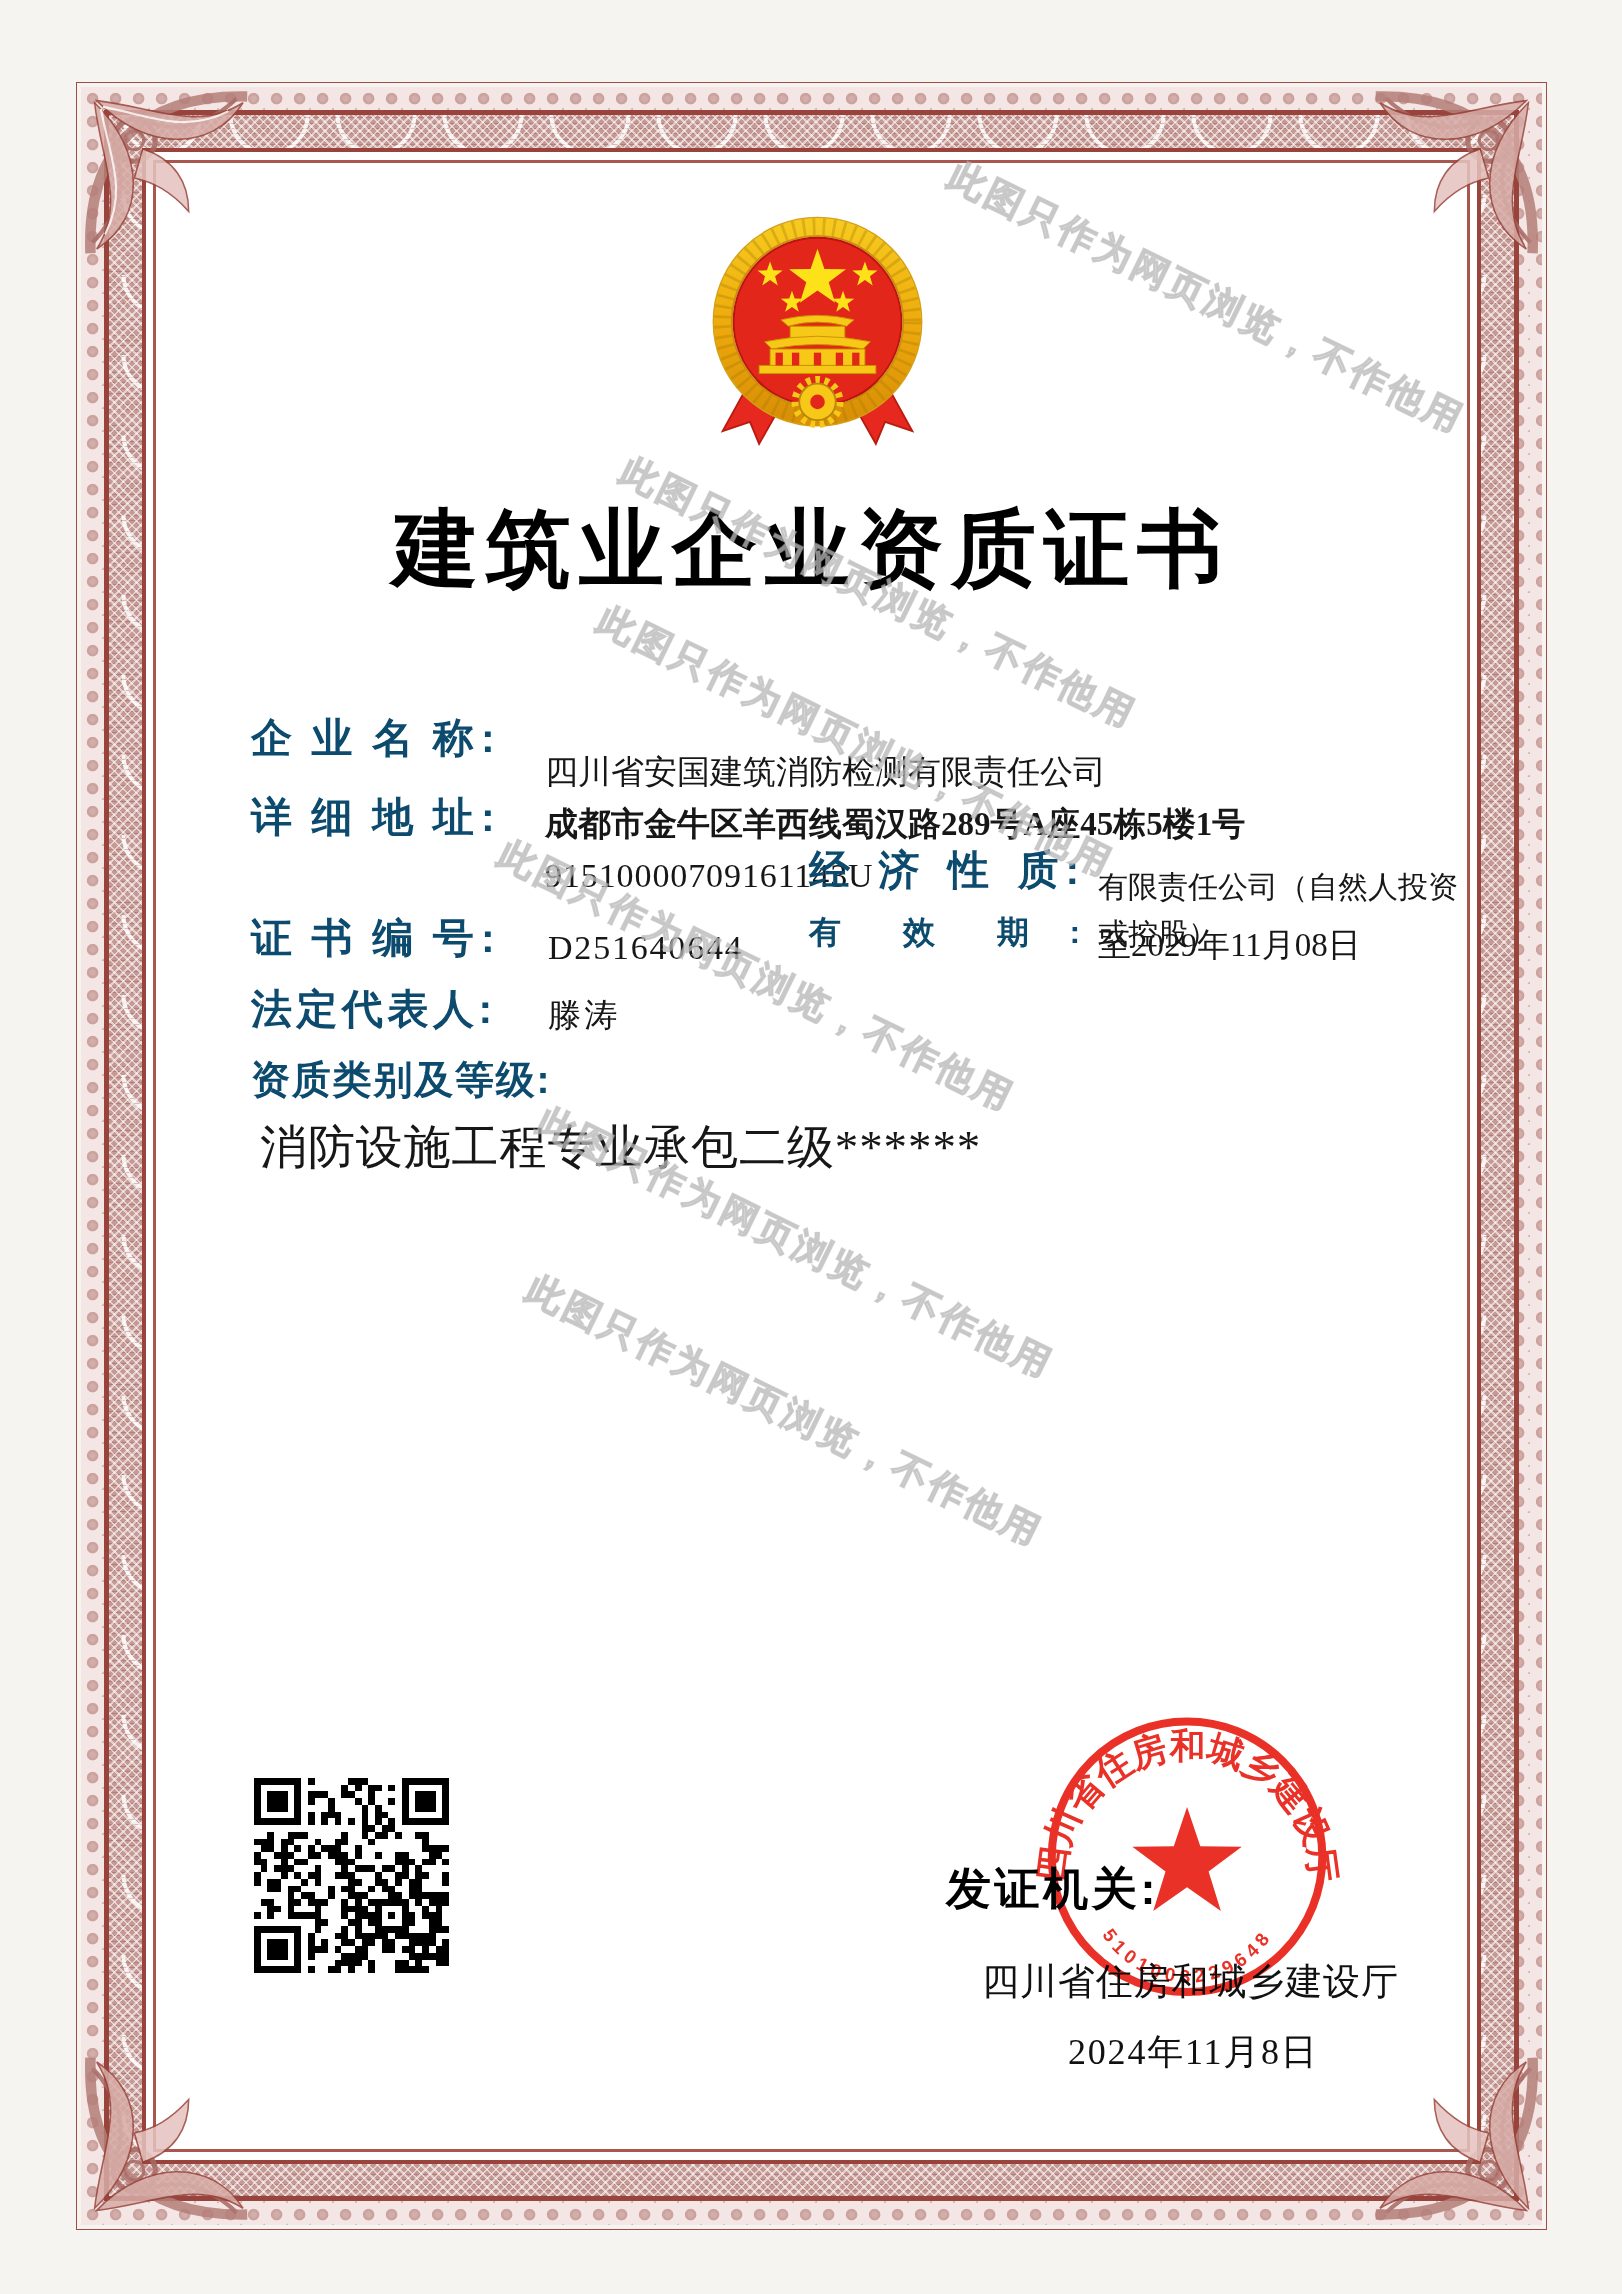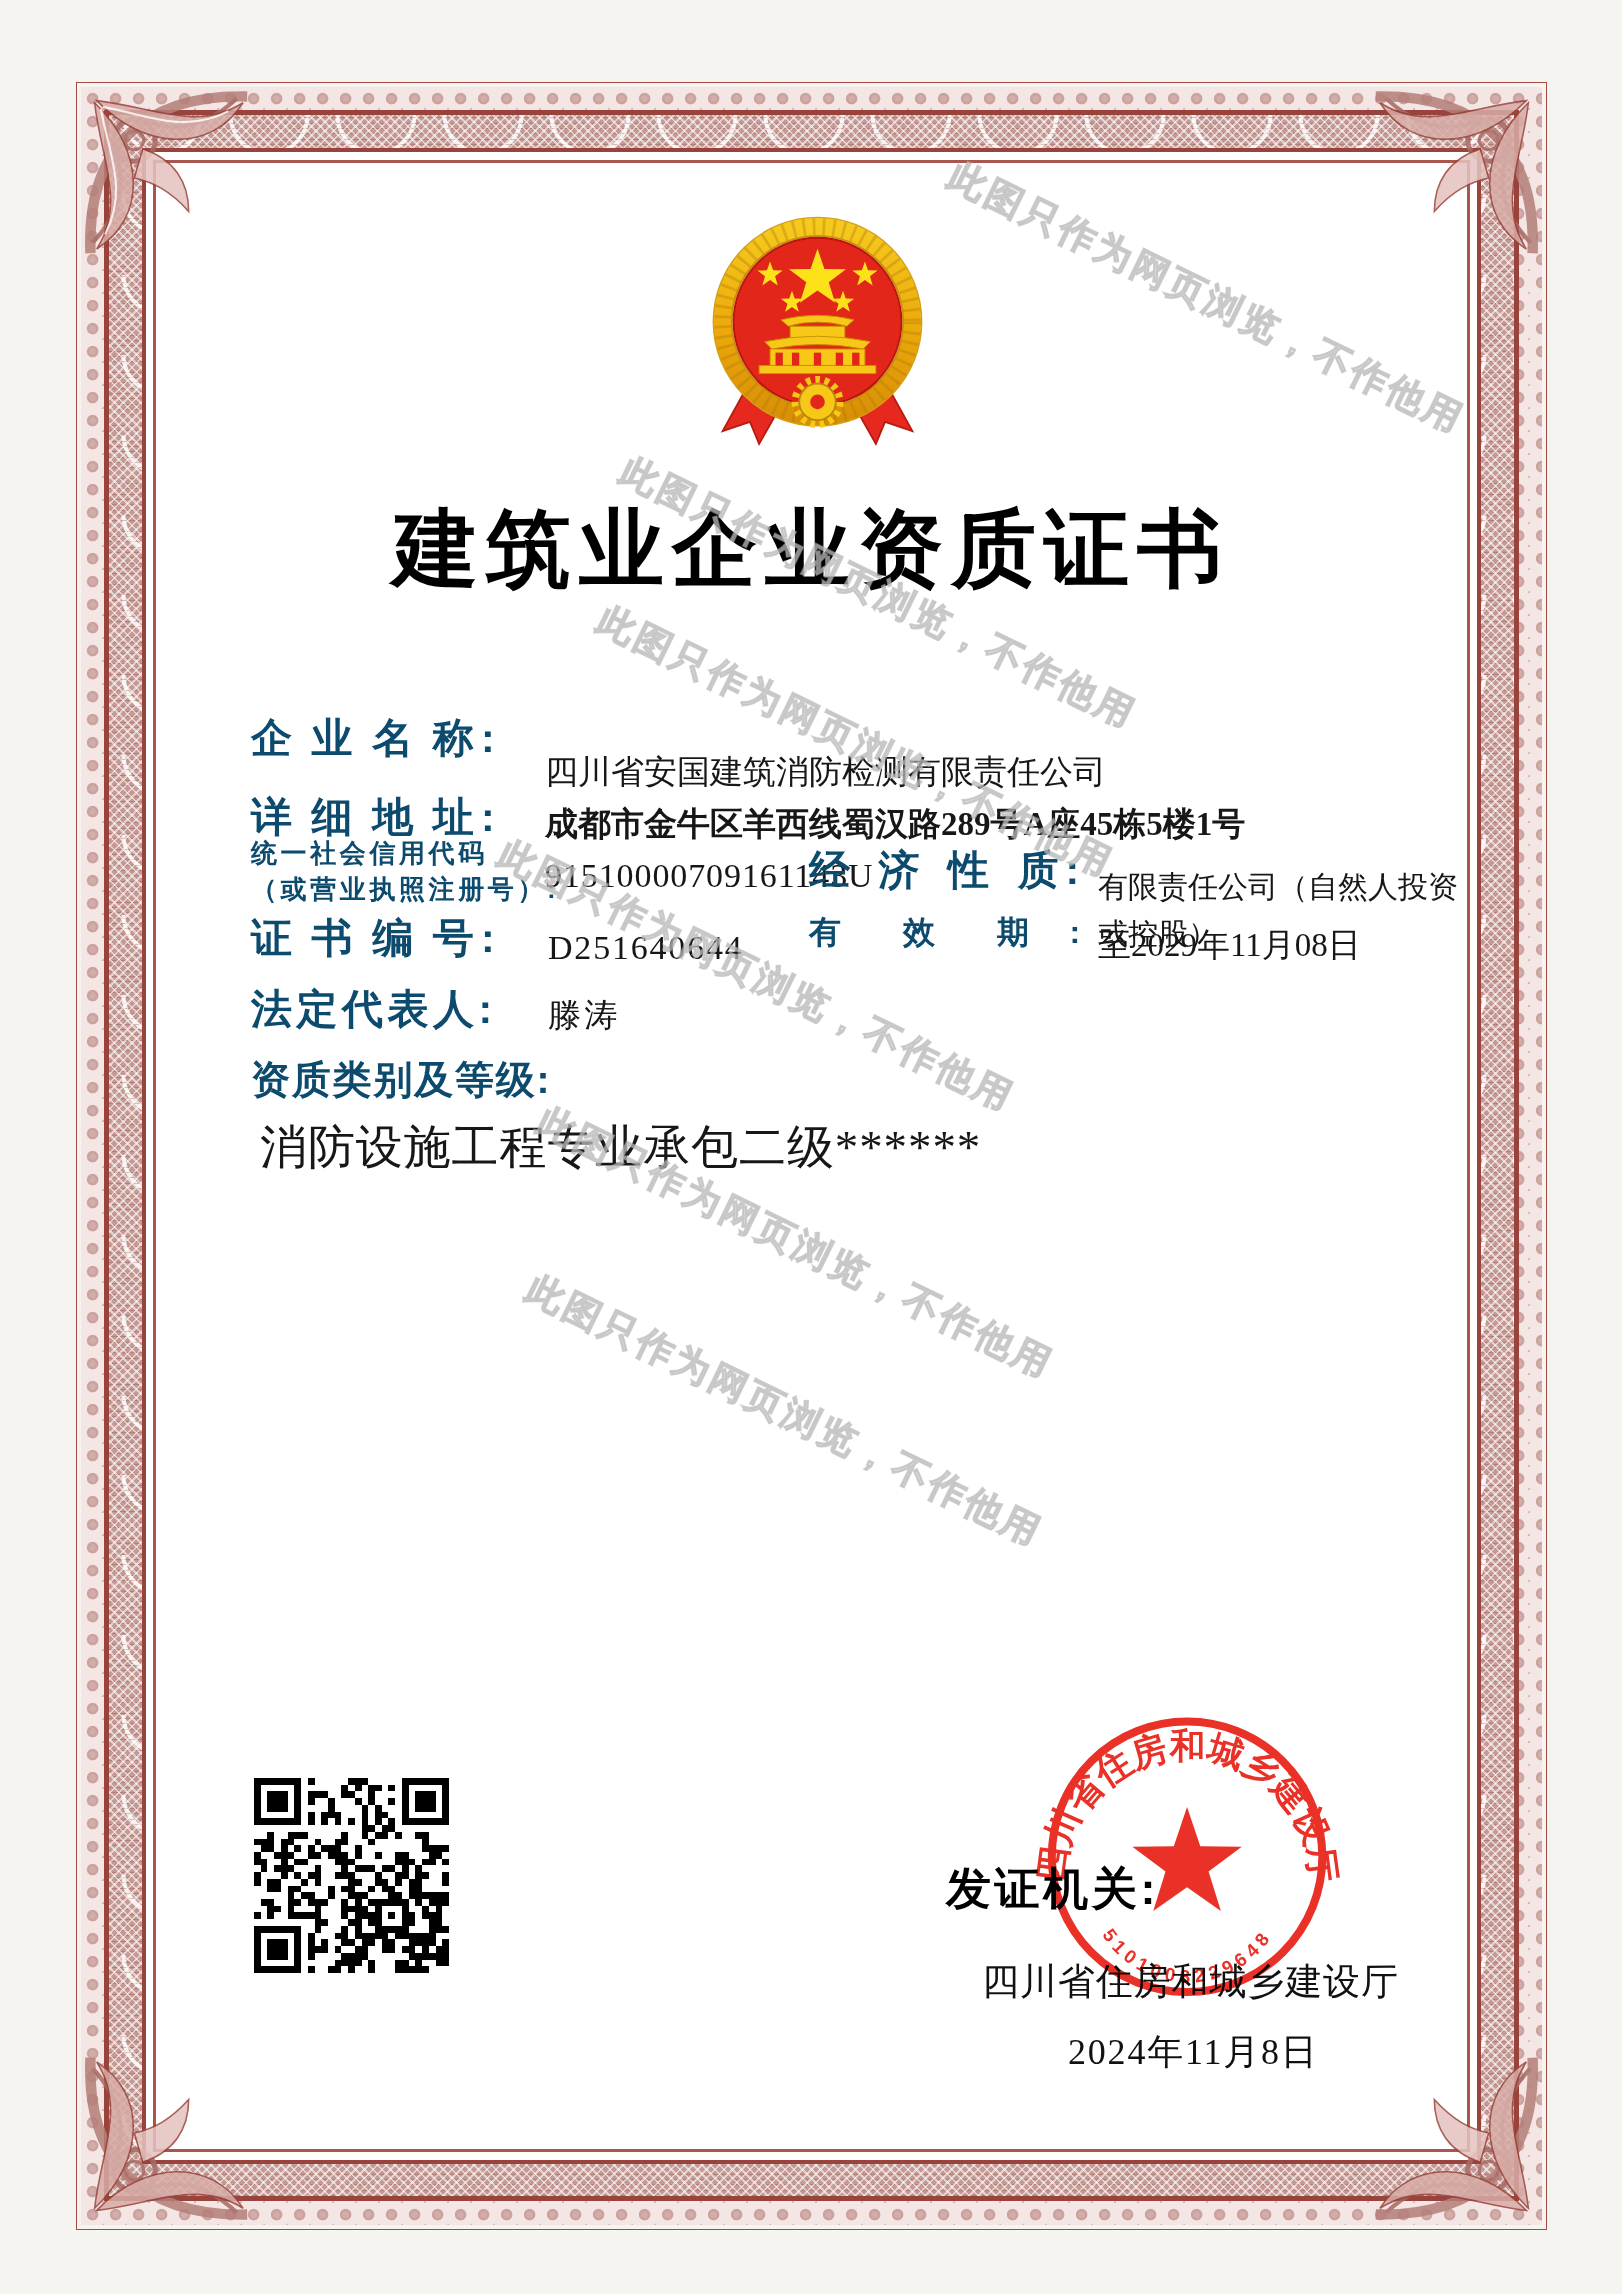--- a/index.html
+++ b/index.html
@@ -204,24 +204,20 @@
   </svg>
 
   <div class="title">建筑业企业资质证书</div>
 
   <div class="abs lab lab-4" style="left:251px;top:711px;"><span>企业名称</span><span class="colon">:</span></div>
   <div class="abs val" style="left:545px;top:720px;font-size:33px;margin-top:30px;">四川省安国建筑消防检测有限责任公司</div>
 
   <div class="abs lab lab-4" style="left:251px;top:790px;"><span>详细地址</span><span class="colon">:</span></div>
   <div class="abs val" style="left:545px;top:802px;font-size:33px;font-weight:bold;">成都市金牛区羊西线蜀汉路289号A座45栋5楼1号</div>
 
-  <div class="abs lab lab-small" style="left:251px;top:836px;">
-    <div>统一社会信用代码</div>
-    <div>（或营业执照注册号）:</div>
-  </div>
   <div class="abs val" style="left:545px;top:857px;font-size:34px;letter-spacing:0.9px;">91510000709161143U</div>
   <div class="abs lab lab-r4" style="left:809px;top:843px;"><span>经济性质</span><span class="colon">:</span></div>
   <div class="abs val val-wrap" style="left:1098px;top:843px;width:374px;font-size:30px;line-height:1.55;margin-top:21px;">有限责任公司（自然人投资或控股）</div>
 
   <div class="abs lab lab-4" style="left:251px;top:911px;"><span>证书编号</span><span class="colon">:</span></div>
   <div class="abs val" style="left:548px;top:929px;font-size:34px;letter-spacing:1.8px;">D251640644</div>
   <div class="abs lab lab-r3" style="left:809px;top:911px;"><span>有效期</span><span class="colon">:</span></div>
   <div class="abs val" style="left:1098px;top:923px;font-size:33px;">至2029年11月08日</div>
 
   <div class="abs lab lab-5" style="left:251px;top:982px;"><span>法定代表人</span><span class="colon">:</span></div>

